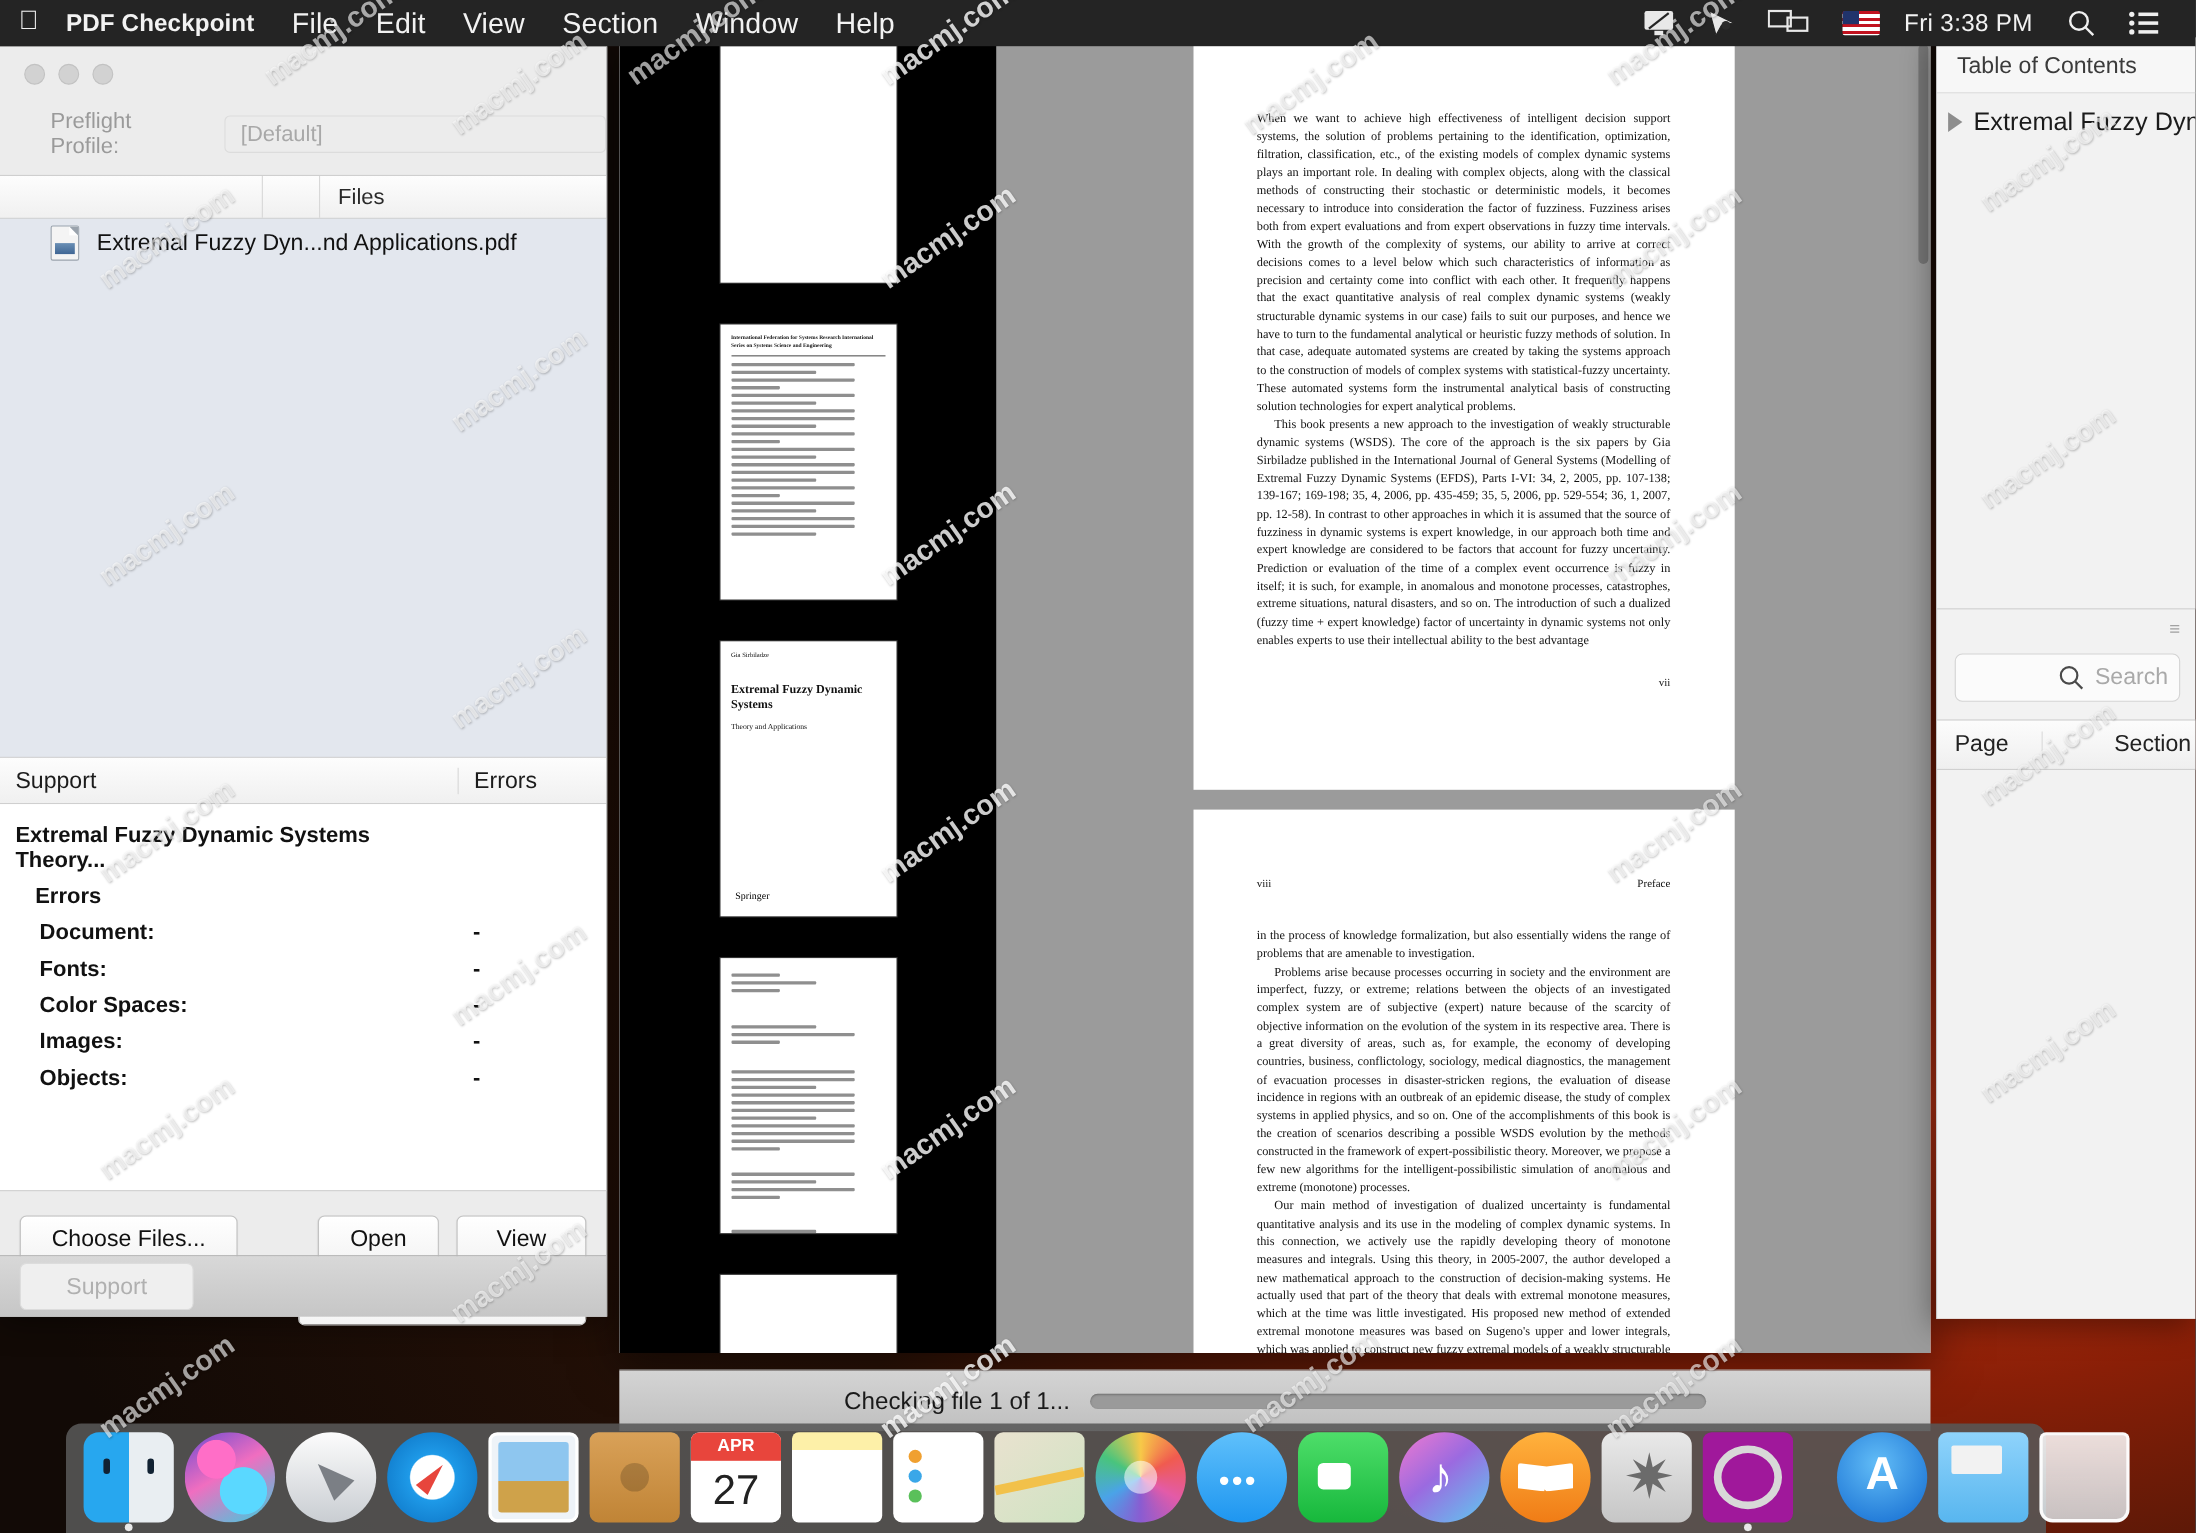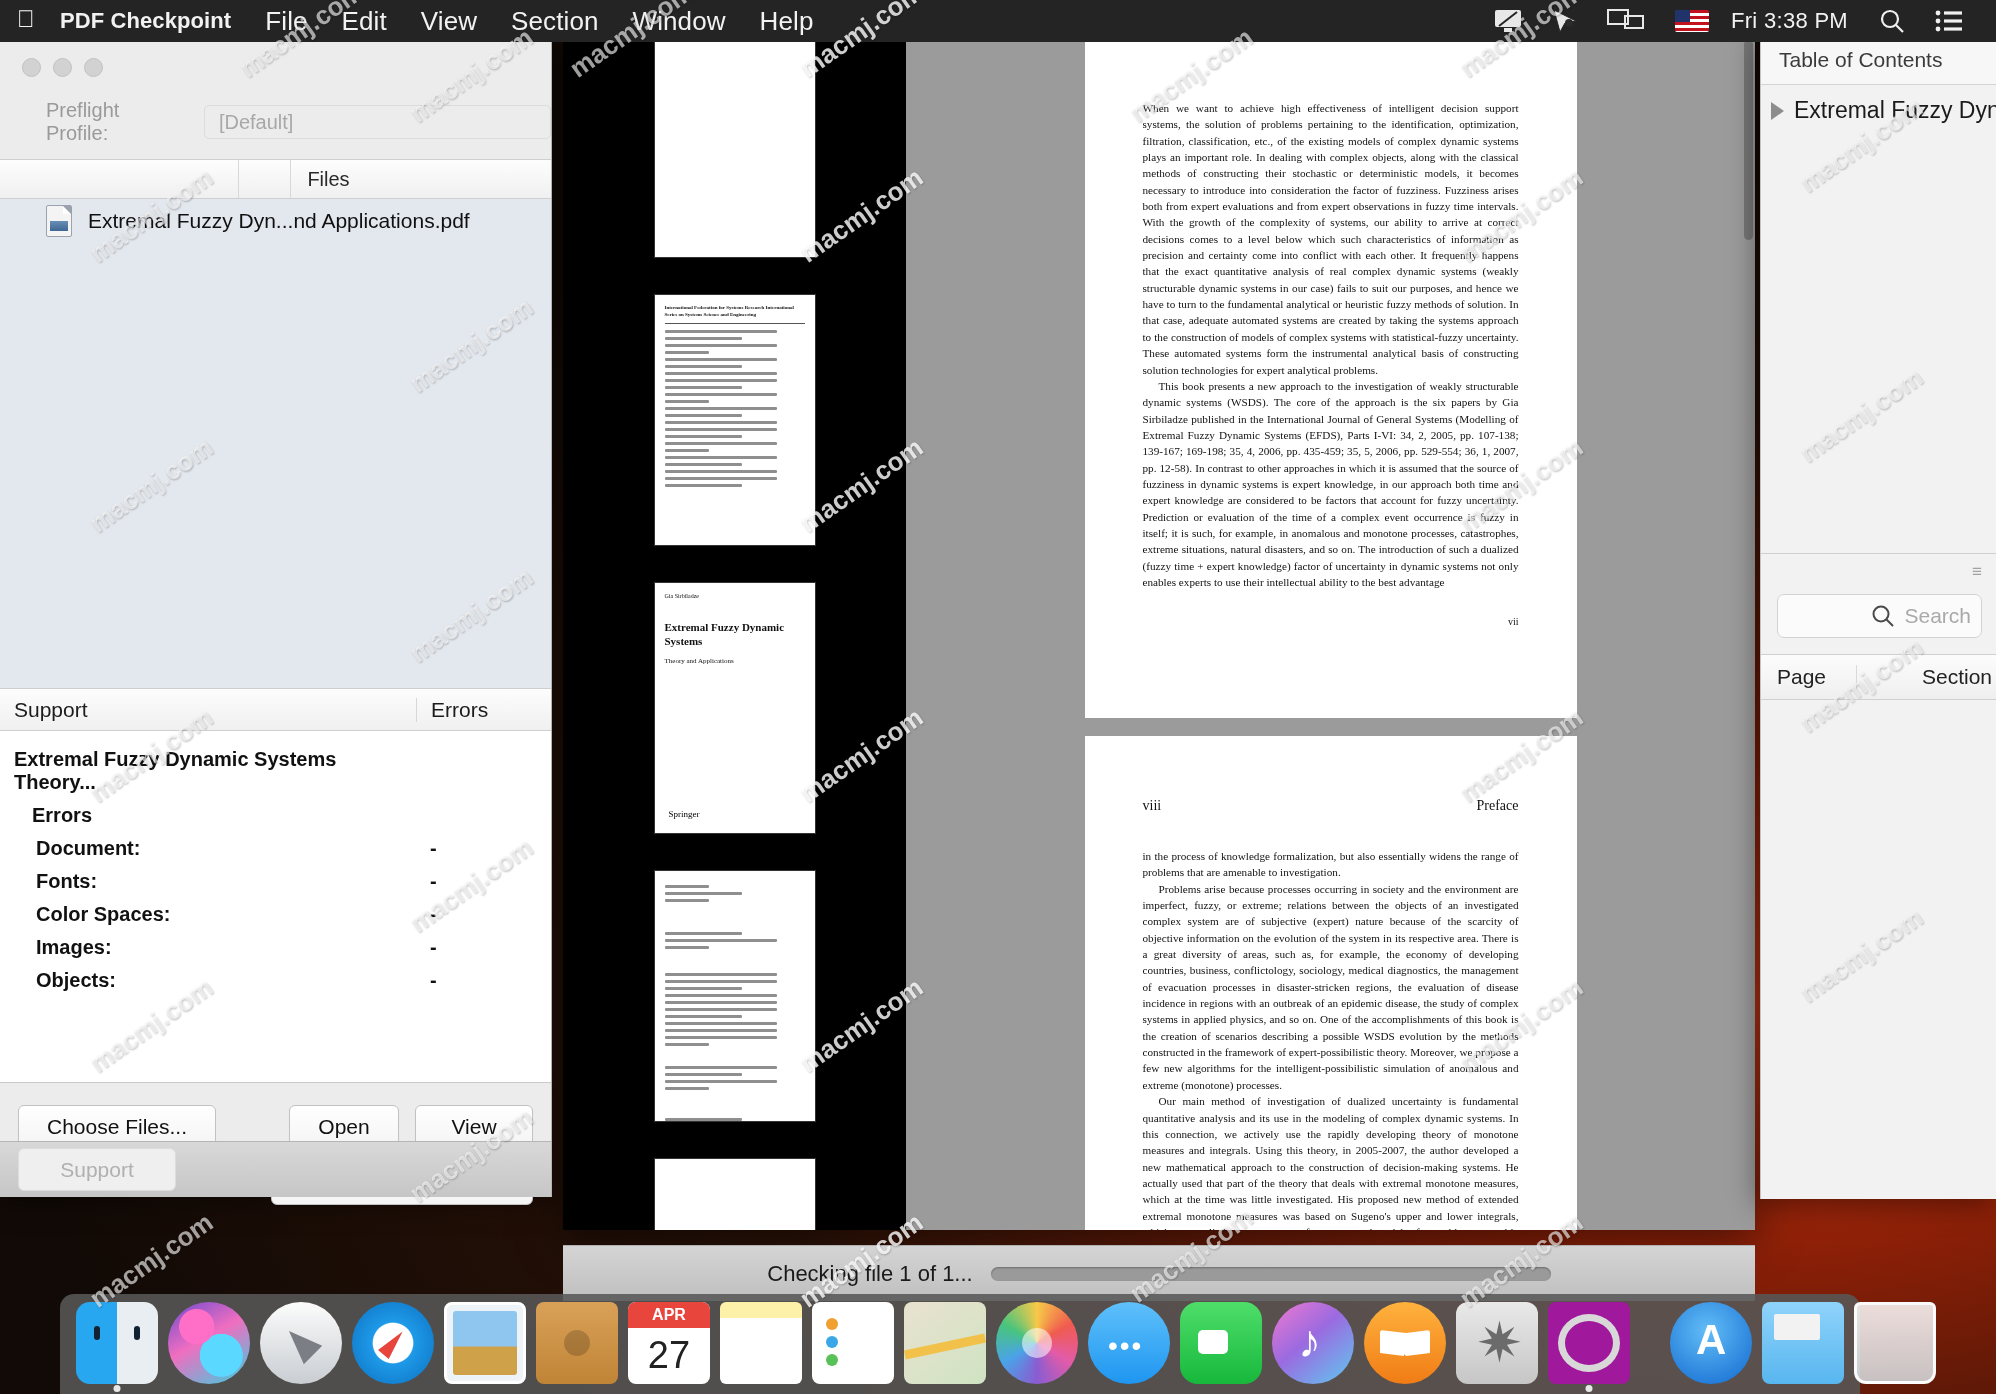--- a/index.html
+++ b/index.html
@@ -144,21 +144,21 @@
     padding:62px 58px 40px 58px;
     font-family:"Liberation Serif", serif;
     color:#111;
     position:relative;
   }
   .pdfpage p{
     font-size:11.2px; line-height:1.46; text-align:justify; margin:0;
   }
   .pdfpage p + p{ text-indent:16px; }
   .pg-folio{ font-size:10px; text-align:right; margin-top:26px;}
-  .pg-head{ display:flex; justify-content:space-between; font-size:14px; margin-bottom:34px;}
+  .pg-head{ display:flex; justify-content:space-between; font-size:10px; margin-bottom:34px;}
   .vscroll{
     position:absolute; right:2px; top:10px; width:9px; height:200px;
     background:#777; border-radius:5px; z-index:5;
   }
 
   
   #tocpanel{
     position:absolute; right:0; top:34px; width:236px; height:1165px;
     background:#f2f2f2; z-index:35;
     box-shadow:-4px 6px 26px rgba(0,0,0,.4);

